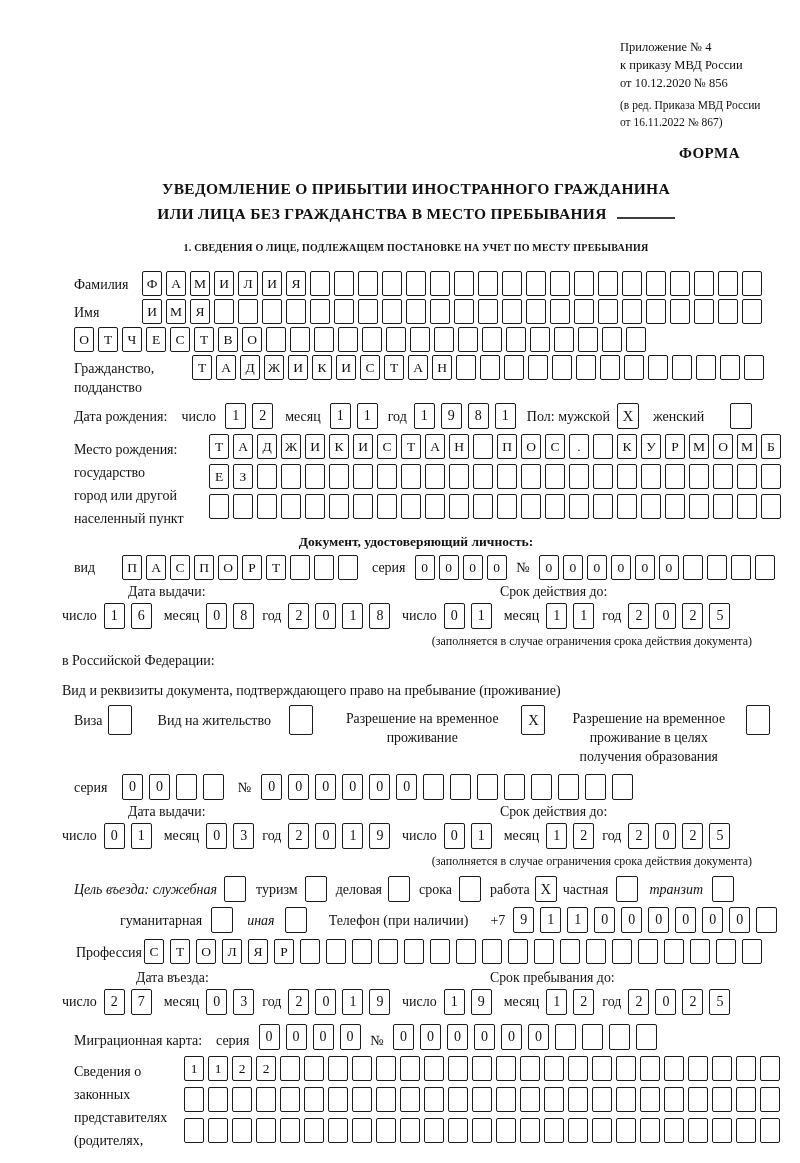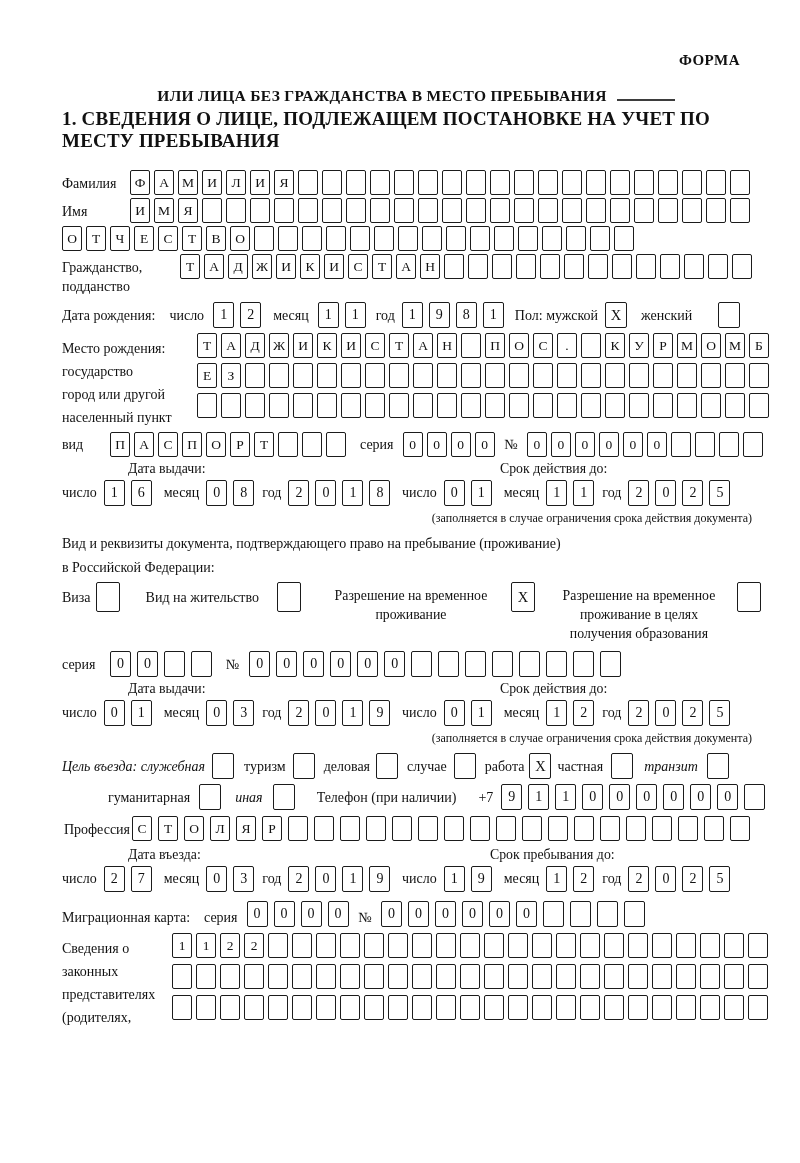--- a/index.html
+++ b/index.html
@@ -13,23 +13,23 @@
     overflow:hidden;
     background:#fff;
   }
   
   .appendix{margin-left:558px;font-size:12.5px;line-height:18px;}
   .appendix .rev{font-size:11.5px;line-height:17px;margin-top:5px;}
   .forma{text-align:right;padding-right:30px;font-weight:bold;font-size:15px;margin-top:14px;letter-spacing:.5px;}
   
   .title{margin-top:14px;text-align:center;font-weight:bold;font-size:15.5px;line-height:25px;letter-spacing:.3px;}
   .title-underline{display:inline-block;width:58px;border-bottom:2.5px solid #3d3d3d;height:12px;margin-left:10px;}
-  .sec1{text-align:left;font-weight:bold;font-size:19px;letter-spacing:.2px;}
+  .sec1{margin-top:16px;text-align:center;font-weight:bold;font-size:10px;letter-spacing:.2px;}
   
-  .frow{display:flex;align-items:flex-start;margin-bottom:3px;}
+  .frow{display:flex;align-items:flex-start;margin-bottom:3px;margin-left:12px;}
   .lbl{font-size:14px;line-height:19px;padding-top:4px;flex:none;}
   .lbl2 div{font-size:14px;line-height:19px;}
   .lbl2{padding-top:4px;flex:none;}
   
   .cells{display:inline-flex;gap:4px;flex:none;flex-wrap:nowrap;}
   .cell{flex:none;width:20px;height:25px;box-sizing:border-box;border:1.6px solid #1b1b1b;border-radius:2px;
         display:flex;align-items:center;justify-content:center;font-size:13.5px;line-height:1;background:#fff;}
   .dcells{gap:6px;}
   .dcells .cell{width:21px;height:26px;font-size:14px;}
   
@@ -45,23 +45,33 @@
   .dgrp .t{margin:0 7px 0 0;}
   .note{font-size:12px;text-align:right;padding-right:18px;margin-top:1px;}
   .para{font-size:14px;line-height:24px;}
   .center-lines{font-size:13.8px;line-height:19px;text-align:center;padding-top:4px;}
 </style>
 </head>
 <body>
 
 <div class="page">
 
+  <div class="appendix">
+    <div>Приложение № 4</div>
+    <div>к приказу МВД России</div>
+    <div>от 10.12.2020 № 856</div>
+    <div class="rev">
+      <div>(в ред. Приказа МВД России</div>
+      <div>от 16.11.2022 № 867)</div>
+    </div>
+  </div>
   <div class="forma">ФОРМА</div>
 
   <div class="title">
+    <div>УВЕДОМЛЕНИЕ О ПРИБЫТИИ ИНОСТРАННОГО ГРАЖДАНИНА</div>
     <div>
       <span>ИЛИ ЛИЦА БЕЗ ГРАЖДАНСТВА В МЕСТО ПРЕБЫВАНИЯ</span><span class="title-underline"></span>
     </div>
   </div>
   <div class="sec1">1. СВЕДЕНИЯ О ЛИЦЕ, ПОДЛЕЖАЩЕМ ПОСТАНОВКЕ НА УЧЕТ ПО МЕСТУ ПРЕБЫВАНИЯ</div>
 
   <div class="frow" style="margin-top:18px;">
     <span class="lbl" style="width:68px;">Фамилия</span>
     <span class="cells">
         <span class="cell">Ф</span>
@@ -294,20 +304,21 @@
           <span class="cell"></span>
           <span class="cell"></span>
           <span class="cell"></span>
           <span class="cell"></span>
           <span class="cell"></span>
           <span class="cell"></span>
         </div>
     </div>
   </div>
 
+  <div class="doc-heading">Документ, удостоверяющий личность:</div>
 
   <div class="frow" style="align-items:center;">
     <span class="lbl" style="width:48px;padding-top:0;">вид</span>
     <span class="cells">
         <span class="cell">П</span>
         <span class="cell">А</span>
         <span class="cell">С</span>
         <span class="cell">П</span>
         <span class="cell">О</span>
         <span class="cell">Р</span>
@@ -377,22 +388,22 @@
       <span class="cells dcells">
           <span class="cell">2</span>
           <span class="cell">0</span>
           <span class="cell">2</span>
           <span class="cell">5</span>
         </span>
     </div>
   </div>
   <div class="note">(заполняется в случае ограничения срока действия документа)</div>
 
+  <div class="para">в Российской Федерации:</div>
   <div class="para" style="margin-top:6px;">Вид и реквизиты документа, подтверждающего право на пребывание (проживание)</div>
-  <div class="para">в Российской Федерации:</div>
 
   <div class="frow" style="margin-top:2px;">
     <span class="lbl" style="padding-top:6px;">Виза</span>
     <span class="cb" style="margin-left:5px;width:24px;height:30px;"></span>
     <span class="lbl" style="padding-top:6px;margin-left:26px;">Вид на жительство</span>
     <span class="cb" style="margin-left:18px;width:24px;height:30px;"></span>
     <div class="center-lines" style="margin-left:22px;width:176px;">
       <div>Разрешение на временное</div>
       <div>проживание</div>
     </div>
@@ -478,21 +489,21 @@
   </div>
   <div class="note">(заполняется в случае ограничения срока действия документа)</div>
 
   <div class="frow" style="margin-top:7px;align-items:center;">
     <span class="lbl" style="padding-top:0;font-style:italic;">Цель въезда: служебная</span>
     <span class="cb" style="margin-left:7px;"></span>
     <span class="lbl" style="padding-top:0;margin-left:10px;">туризм</span>
     <span class="cb" style="margin-left:7px;"></span>
     <span class="lbl" style="padding-top:0;margin-left:9px;">деловая</span>
     <span class="cb" style="margin-left:6px;"></span>
-    <span class="lbl" style="padding-top:0;margin-left:9px;">случае</span>
+    <span class="lbl" style="padding-top:0;margin-left:9px;">срока</span>
     <span class="cb" style="margin-left:7px;"></span>
     <span class="lbl" style="padding-top:0;margin-left:9px;">работа</span>
     <span class="cb" style="margin-left:5px;">X</span>
     <span class="lbl" style="padding-top:0;margin-left:6px;">частная</span>
     <span class="cb" style="margin-left:8px;"></span>
     <span class="lbl" style="padding-top:0;margin-left:11px;font-style:italic;">транзит</span>
     <span class="cb" style="margin-left:9px;"></span>
   </div>
 
   <div class="frow" style="margin-top:5px;align-items:center;">
@@ -540,21 +551,21 @@
         <span class="cell"></span>
         <span class="cell"></span>
         <span class="cell"></span>
         <span class="cell"></span>
         <span class="cell"></span>
         <span class="cell"></span>
       </span>
   </div>
 
   <div class="dhdr" style="margin-top:6px;">
-    <span style="left:66px;">Дата въезда:</span>
+    <span style="left:74px;">Дата въезда:</span>
     <span style="left:428px;">Срок пребывания до:</span>
   </div>
   <div class="drow">
     <div class="dgrp">
       <span class="t">число</span>
       <span class="cells dcells">
           <span class="cell">2</span>
           <span class="cell">7</span>
         </span>
       <span class="t" style="margin-left:12px;">месяц</span>

